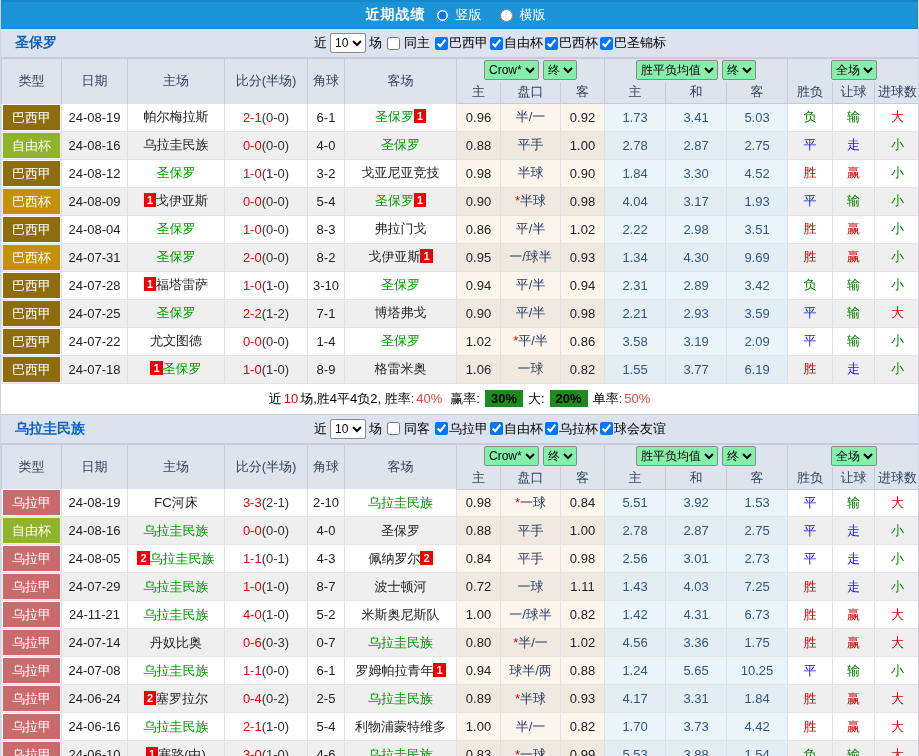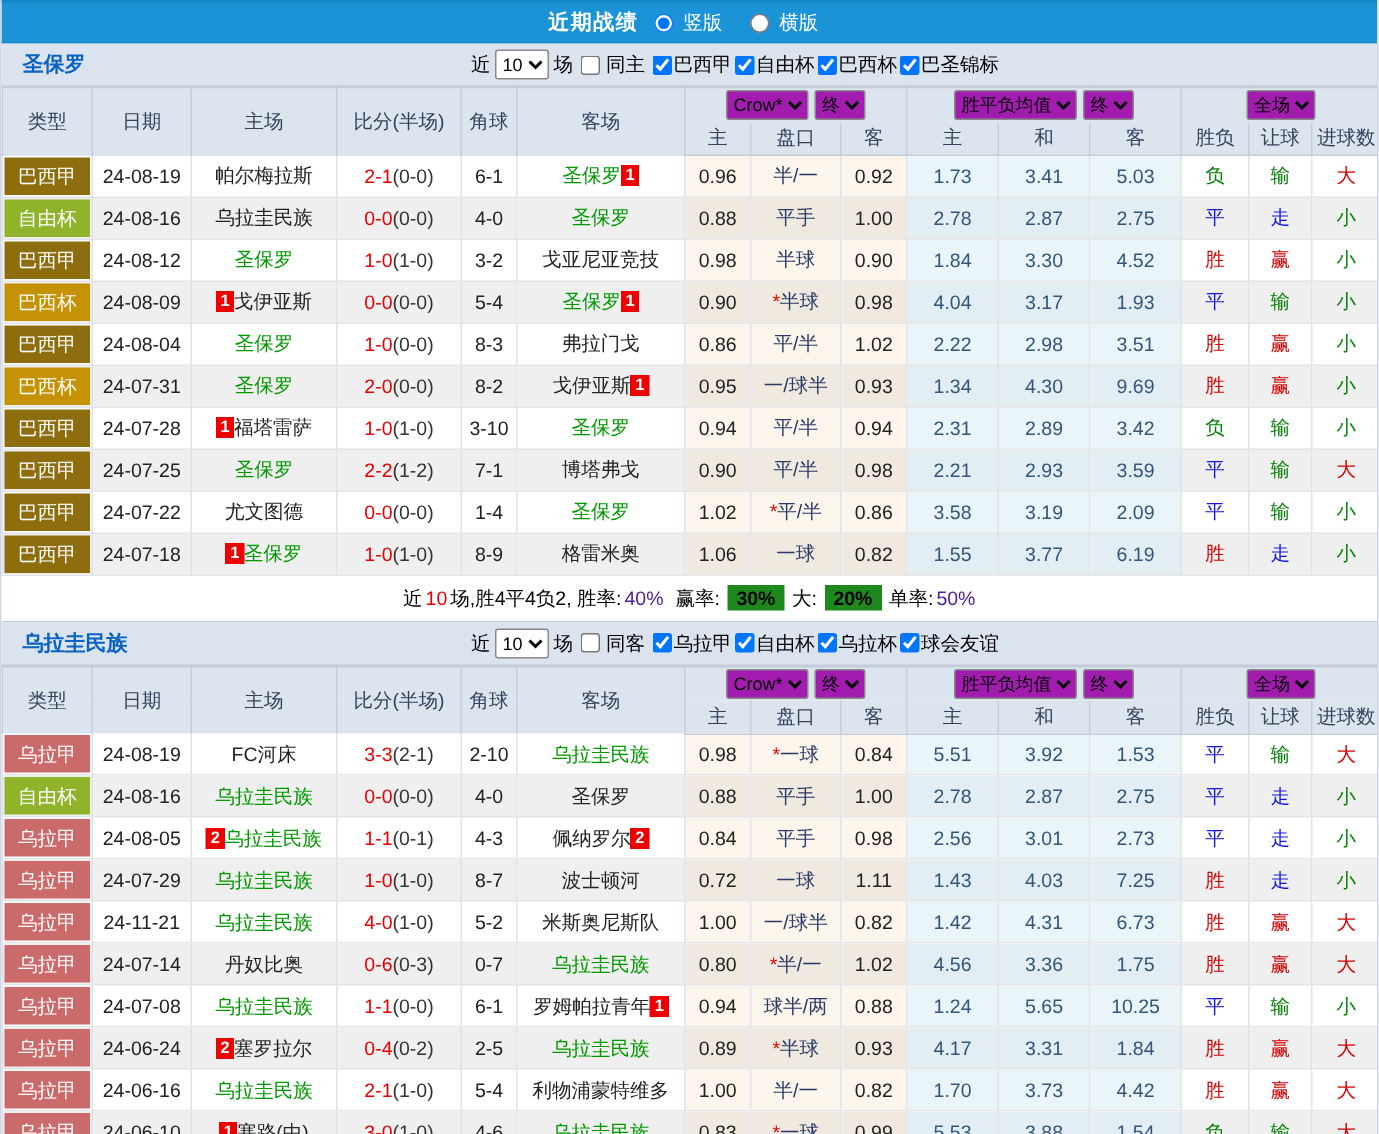--- a/index.html
+++ b/index.html
@@ -43,21 +43,21 @@
   col.c5{width:37px} col.c6{width:112px} col.c7{width:44px} col.c8{width:60px}
   col.c9{width:44px} col.c10{width:61px} col.c11{width:61px} col.c12{width:61px}
   col.c13{width:45px} col.c14{width:42px} col.c15{width:46px}
   thead td {
     background: #dce4ee; color: #34425c; text-align: center;
     border: 1px solid #c3ccd8; font-size: 13px;
   }
   thead tr.sel-row td { height: 23px; border-bottom: none; }
   thead tr.lbl-row td { height: 22px; border-top: none; }
   thead td.span2 { height: 45px; text-align: center; }
-  thead select { height: 20px; font-size: 12px; border: 1px solid #8a8a8a; background: #a21caf; border-radius: 2px; margin: 0 2px; }
+  thead select { height: 20px; font-size: 12px; border: 1px solid #8a8a8a; background: #86efac; border-radius: 2px; margin: 0 2px; }
   tbody td {
     height: 27px; text-align: center;
     border-left: 1px solid #dde2e8; border-right: 1px solid #dde2e8;
     border-bottom: 1px solid #e4e4e4;
     overflow: hidden; white-space: nowrap;
   }
   tr.even td { background: #efefef; }
   td.odds { background: #fbf5eb; color: #222; }
   tr.even td.odds { background: #efe9df; }
   td.line { background: #fbf5eb; color: #2a3a66; margin-top: 21px; }
@@ -78,21 +78,21 @@
   .ft { color: #e60000; }
   .ht { color: #333; }
   .t-r { color: #d70000; } .t-g { color: #008000; } .t-b { color: #1414e6; }
   
   .summary {
     height: 31px; background: #fff; border-bottom: 1px solid #c3ccd8;
     display: flex; align-items: center; justify-content: center; gap: 2px;
     color: #000;
   }
   .summary .red { color: #e60000; }
-  .summary .blue { color: #4c1d95; }
+  .summary .blue { color: #ef4444; }
   .summary .pct {
     background: #1e8a1e; color: #000000; padding: 1px 6px; margin: 0 3px; font-weight: bold;
   }
 </style>
 </head>
 <body>
 
 <div class="topbar">
   <span class="title">近期战绩</span>
   <input type="radio" name="layout" checked="" style="">

